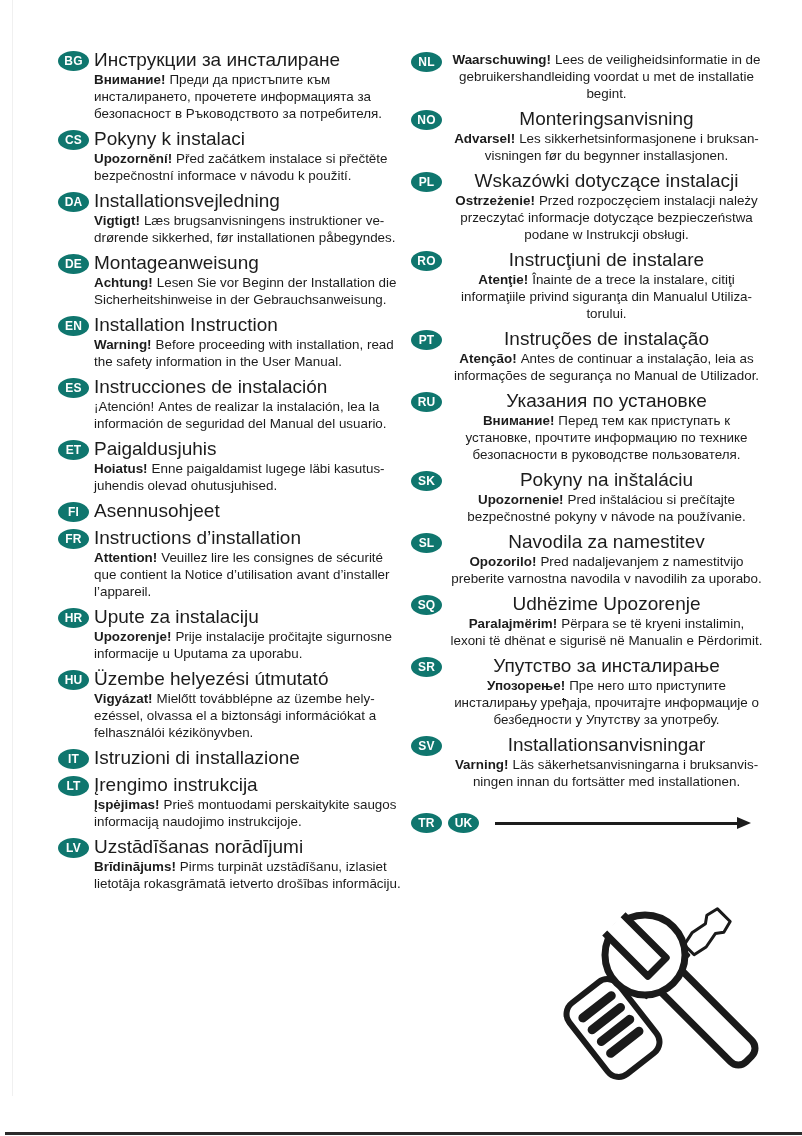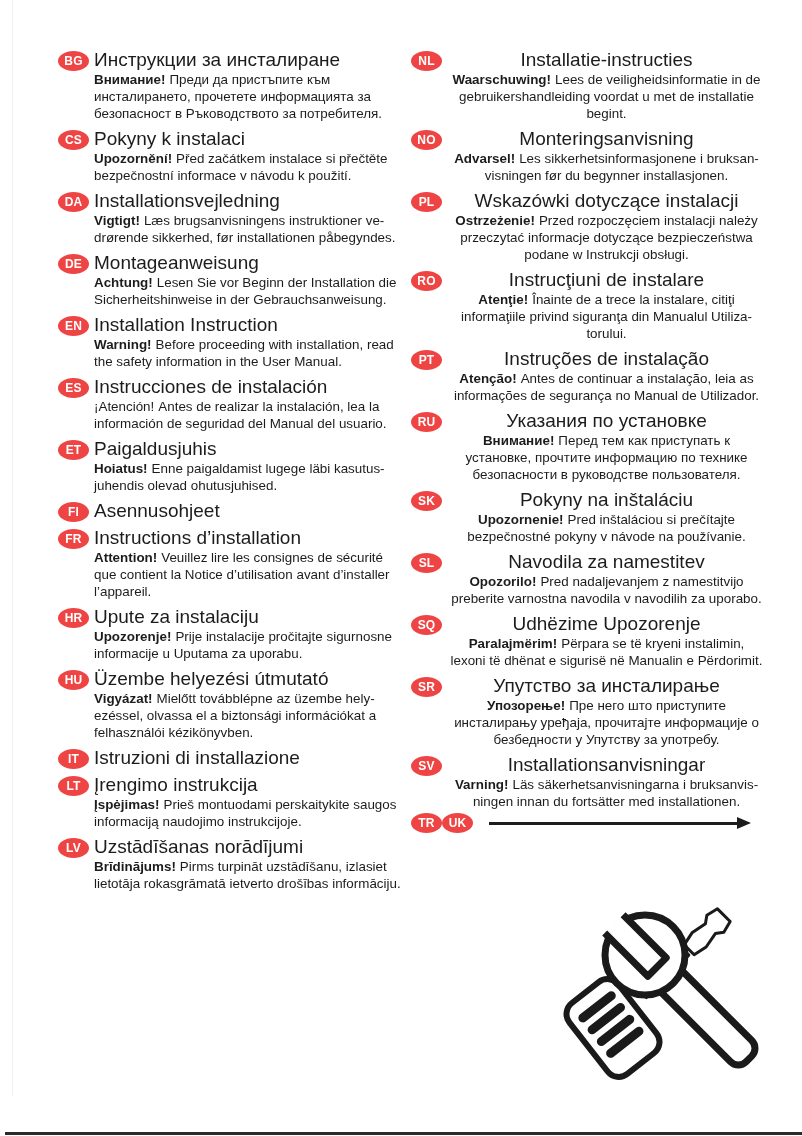--- a/index.html
+++ b/index.html
@@ -8,31 +8,31 @@
     font-family:"Liberation Sans", sans-serif;color:#1c1c1c;overflow:hidden;
     -webkit-font-smoothing:antialiased;
   }
   .page-edge{position:absolute;left:12px;top:0;bottom:40px;width:1px;background:#f0f0f0;}
   .col{position:absolute;top:50px;}
   #col-left{left:58px;width:352px;}
   #col-right{left:411px;width:355px;text-align:center;}
   .section{position:relative;padding-left:36px;margin-bottom:7px;}
   .badge{
     display:inline-flex;align-items:center;justify-content:center;
-    width:31px;height:20px;border-radius:50%;background:#ef4444;color:#ffffff;
+    width:31px;height:20px;border-radius:50%;background:#0f766e;color:#ffffff;
     font-weight:bold;font-size:12px;letter-spacing:0.2px;
   }
   .section > .badge{position:absolute;left:0;top:1px;}
   .title{font-size:19px;line-height:20px;}
   .body{margin:1px 0 0 0;font-size:13.4px;line-height:17px;}
   .warn{font-weight:bold;margin-right:4px;}
   .warn.normal{font-weight:normal;}
   .bodytext{white-space:pre;}
   .truk-row{position:absolute;left:411px;top:813px;width:344px;display:flex;align-items:center;}
-  .badges{display:flex;gap:0;}
+  .badges{display:flex;gap:6px;}
   .arrow{flex:1;display:flex;align-items:center;margin-left:16px;margin-right:4px;}
   .arrow-line{flex:1;height:3px;background:#1c1c1c;}
   .arrow-head{width:0;height:0;border-left:14px solid #1c1c1c;border-top:6px solid transparent;border-bottom:6px solid transparent;}
   .tools{position:absolute;left:552px;top:862px;width:218px;height:233px;}
   .footer-bar{position:absolute;left:5px;right:0;bottom:1px;height:3px;background:#2b2b2b;}
 </style>
 </head>
 <body>
 
 <div class="page-edge"></div>
@@ -118,21 +118,20 @@
     <div class="section">
       <span class="badge">LV</span>
       <div class="title">Uzstādīšanas norādījumi</div>
       <p class="body"><b class="warn">Brīdinājums!</b><span class="bodytext">Pirms turpināt uzstādīšanu, izlasiet
 lietotāja rokasgrāmatā ietverto drošības informāciju.</span></p>
     </div>
   </div>
 <div class="col" id="col-right">
     <div class="section">
       <span class="badge">NL</span>
-      <div class="title">Installatie-instructies</div>
       <p class="body"><b class="warn">Waarschuwing!</b><span class="bodytext">Lees de veiligheidsinformatie in de
 gebruikershandleiding voordat u met de installatie
 begint.</span></p>
     </div>
     <div class="section">
       <span class="badge">NO</span>
       <div class="title">Monteringsanvisning</div>
       <p class="body"><b class="warn">Advarsel!</b><span class="bodytext">Les sikkerhetsinformasjonene i bruksan-
 visningen før du begynner installasjonen.</span></p>
     </div>

